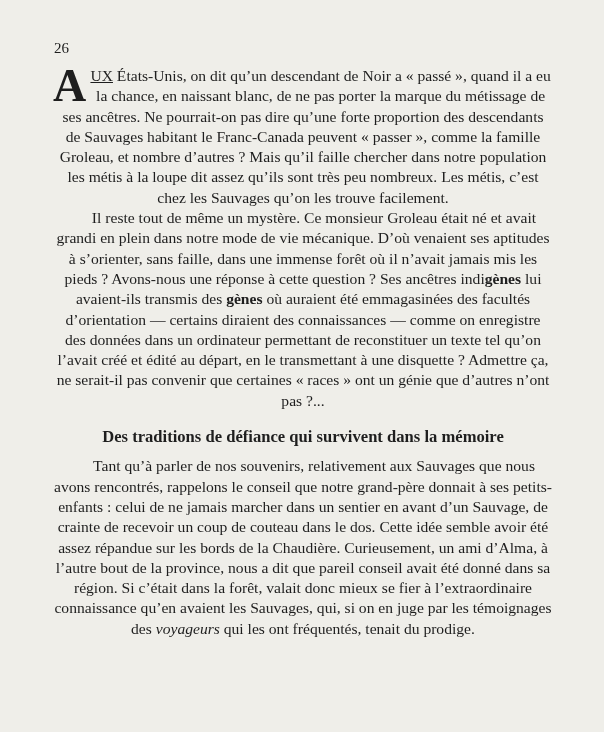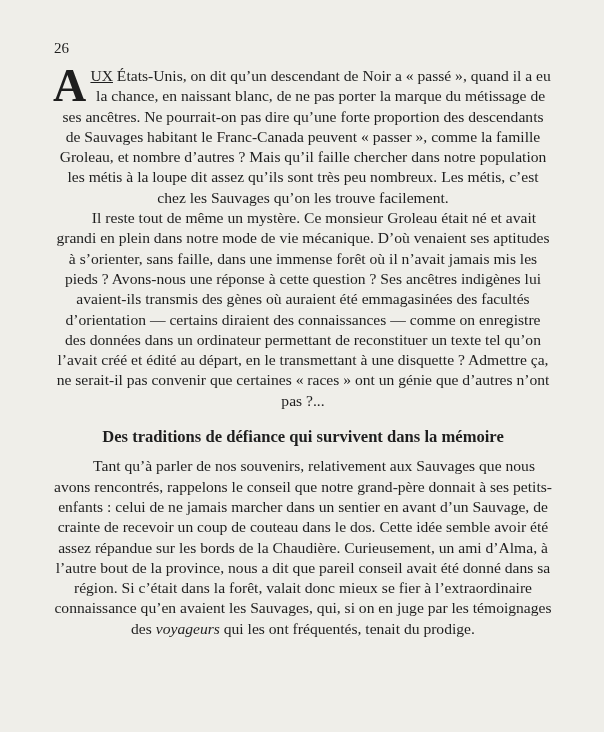--- a/index.html
+++ b/index.html
@@ -24,21 +24,21 @@
   .dropcap {
     float: left; font-size: 46px; line-height: 36px;
     margin: 2px 3px 0 -1px; font-weight: bold;
   }
   .lead { font-variant: small-caps; text-decoration: underline; }
   .heading {
     font-weight: bold; font-size: 16.6px; margin: 16px 0 9px 0 !important;
     text-align: left;
   }
   .gap { margin-top: 8px !important; }
-  b { font-weight: normal; }
+  b { font-weight: bold; }
   i { font-style: italic; }
 </style>
 </head>
 <body>
 
 <div class="page">
   <div class="page-number">26</div>
 
   <div class="text">
     <p><span class="dropcap">A</span><span class="lead">UX</span><span> États-Unis, on dit qu’un descendant de Noir a « passé », quand il a eu la chance, en naissant blanc, de ne pas porter la marque du métissage de ses ancêtres. Ne pourrait-on pas dire qu’une forte proportion des descendants de Sauvages habitant le Franc-Canada peuvent « passer », comme la famille Groleau, et nombre d’autres ? Mais qu’il faille chercher dans notre population les métis à la loupe dit assez qu’ils sont très peu nombreux. Les métis, c’est chez les Sauvages qu’on les trouve facilement.</span></p>

